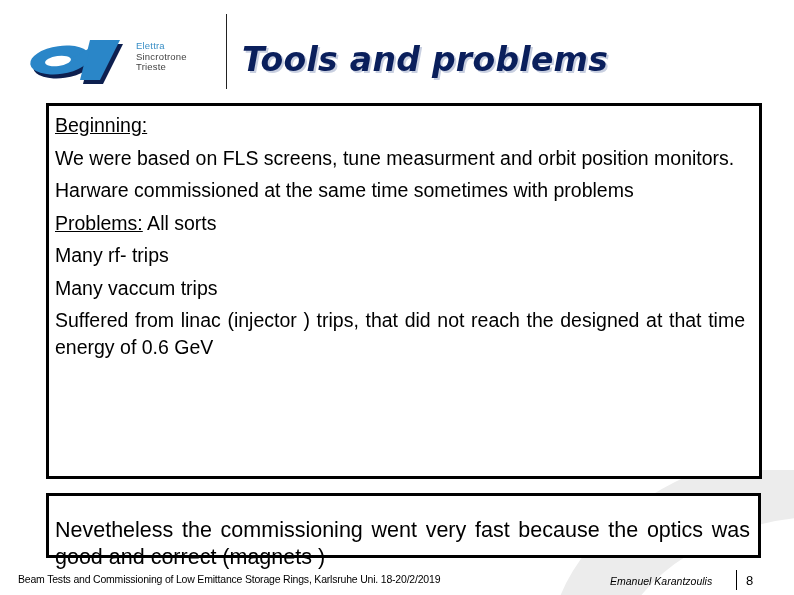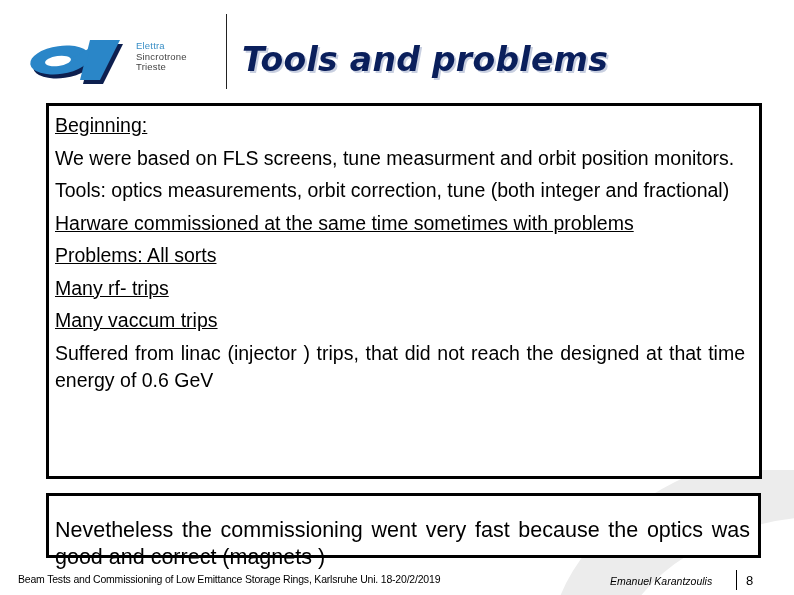--- a/index.html
+++ b/index.html
@@ -81,21 +81,21 @@
       height: 65px;
       padding: 21px 8px 0 6px;
     }
     .para {
       font-size: 19.5px;
       line-height: 27px;
       margin: 0 0 5.5px 0;
       text-align: justify;
       text-align-last: left;
     }
-    .para.single { white-space: nowrap; text-decoration: underline; }
+    .para.single { white-space: nowrap; }
     .para .u { text-decoration: underline; }
     .box2 .para {
       font-size: 21.5px;
       line-height: 27px;
       margin: 0;
     }
     .footer-left {
       position: absolute;
       left: 18px;
       top: 573px;
@@ -154,21 +154,20 @@
   </div>
   <div class="title-divider"></div>
   <div class="title">Tools and problems</div>
 </div>
 
 <div class="box box1">
   <p class="para single">
     <span class="u">Beginning:</span>
   </p>
   <p class="para">We were based on FLS screens, tune measurment and orbit position monitors.</p>
-  <p class="para">Tools: optics measurements, orbit correction, tune (both integer and fractional)</p>
   <p class="para single">Harware commissioned at the same time sometimes with problems</p>
   <p class="para single">
     <span class="u">Problems:</span><span> All sorts</span>
   </p>
   <p class="para single">Many rf- trips</p>
   <p class="para single">Many vaccum trips</p>
   <p class="para">Suffered from linac (injector ) trips, that did not reach the designed at that time energy of 0.6 GeV</p>
 </div>
 
 <div class="box box2">

